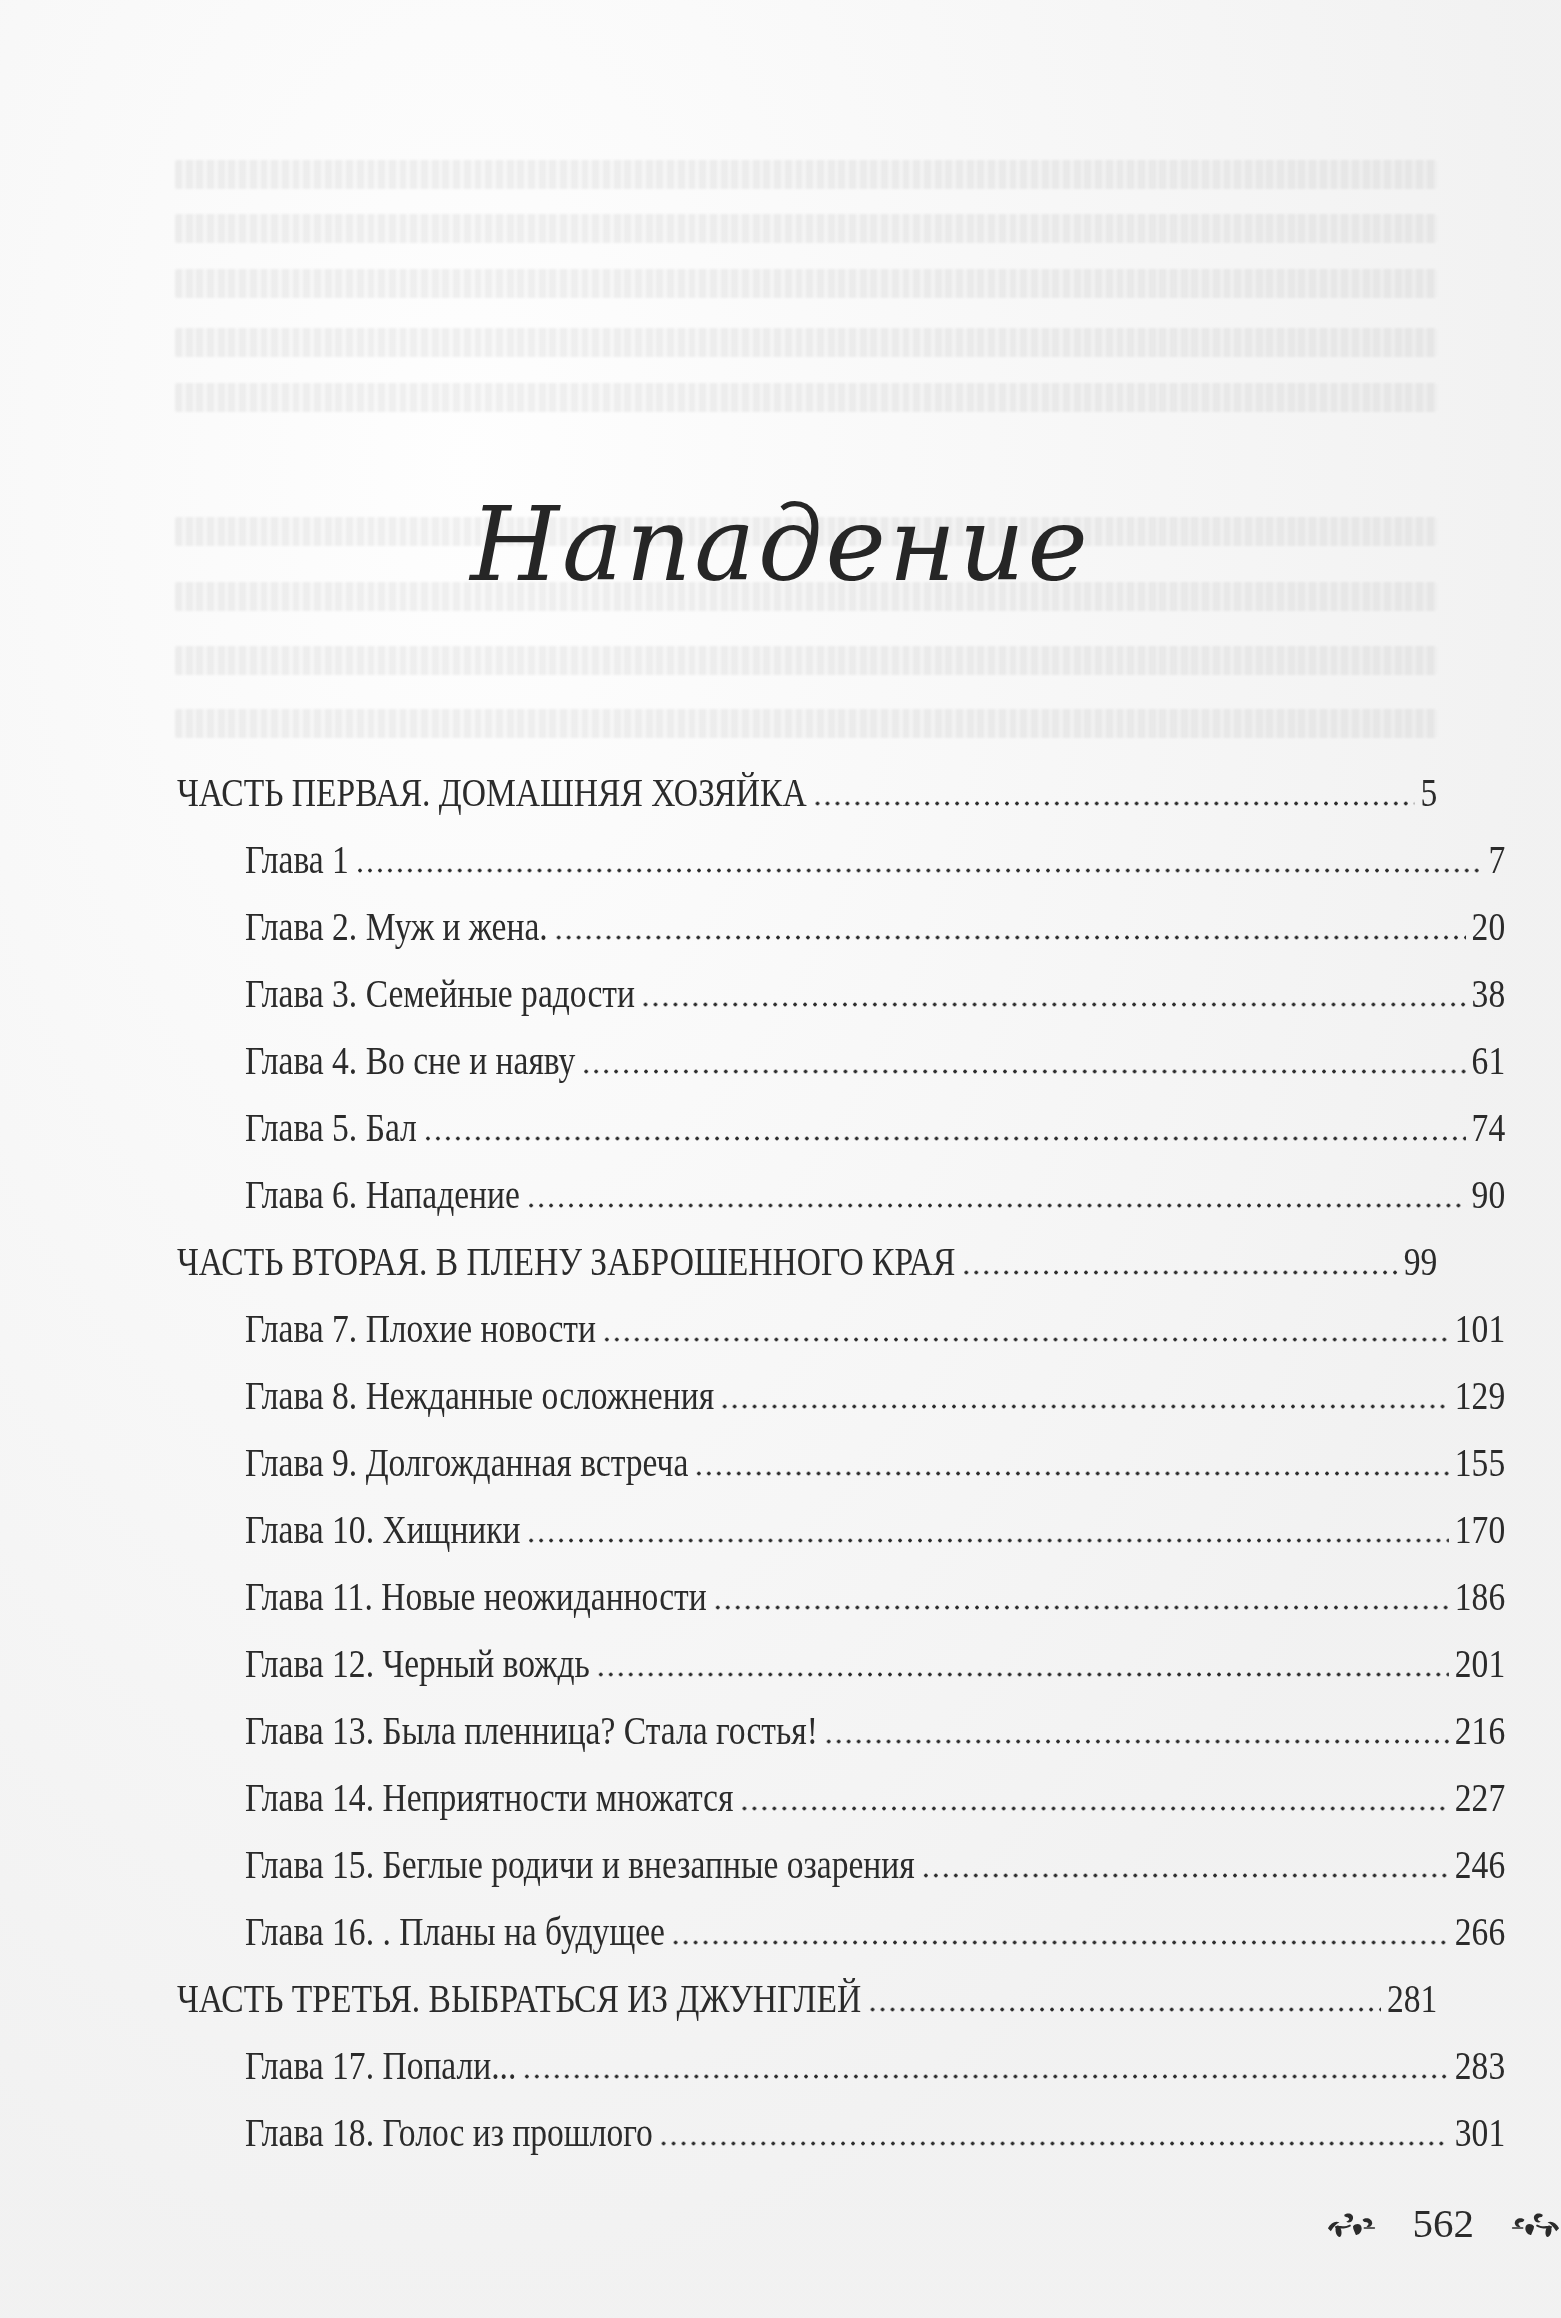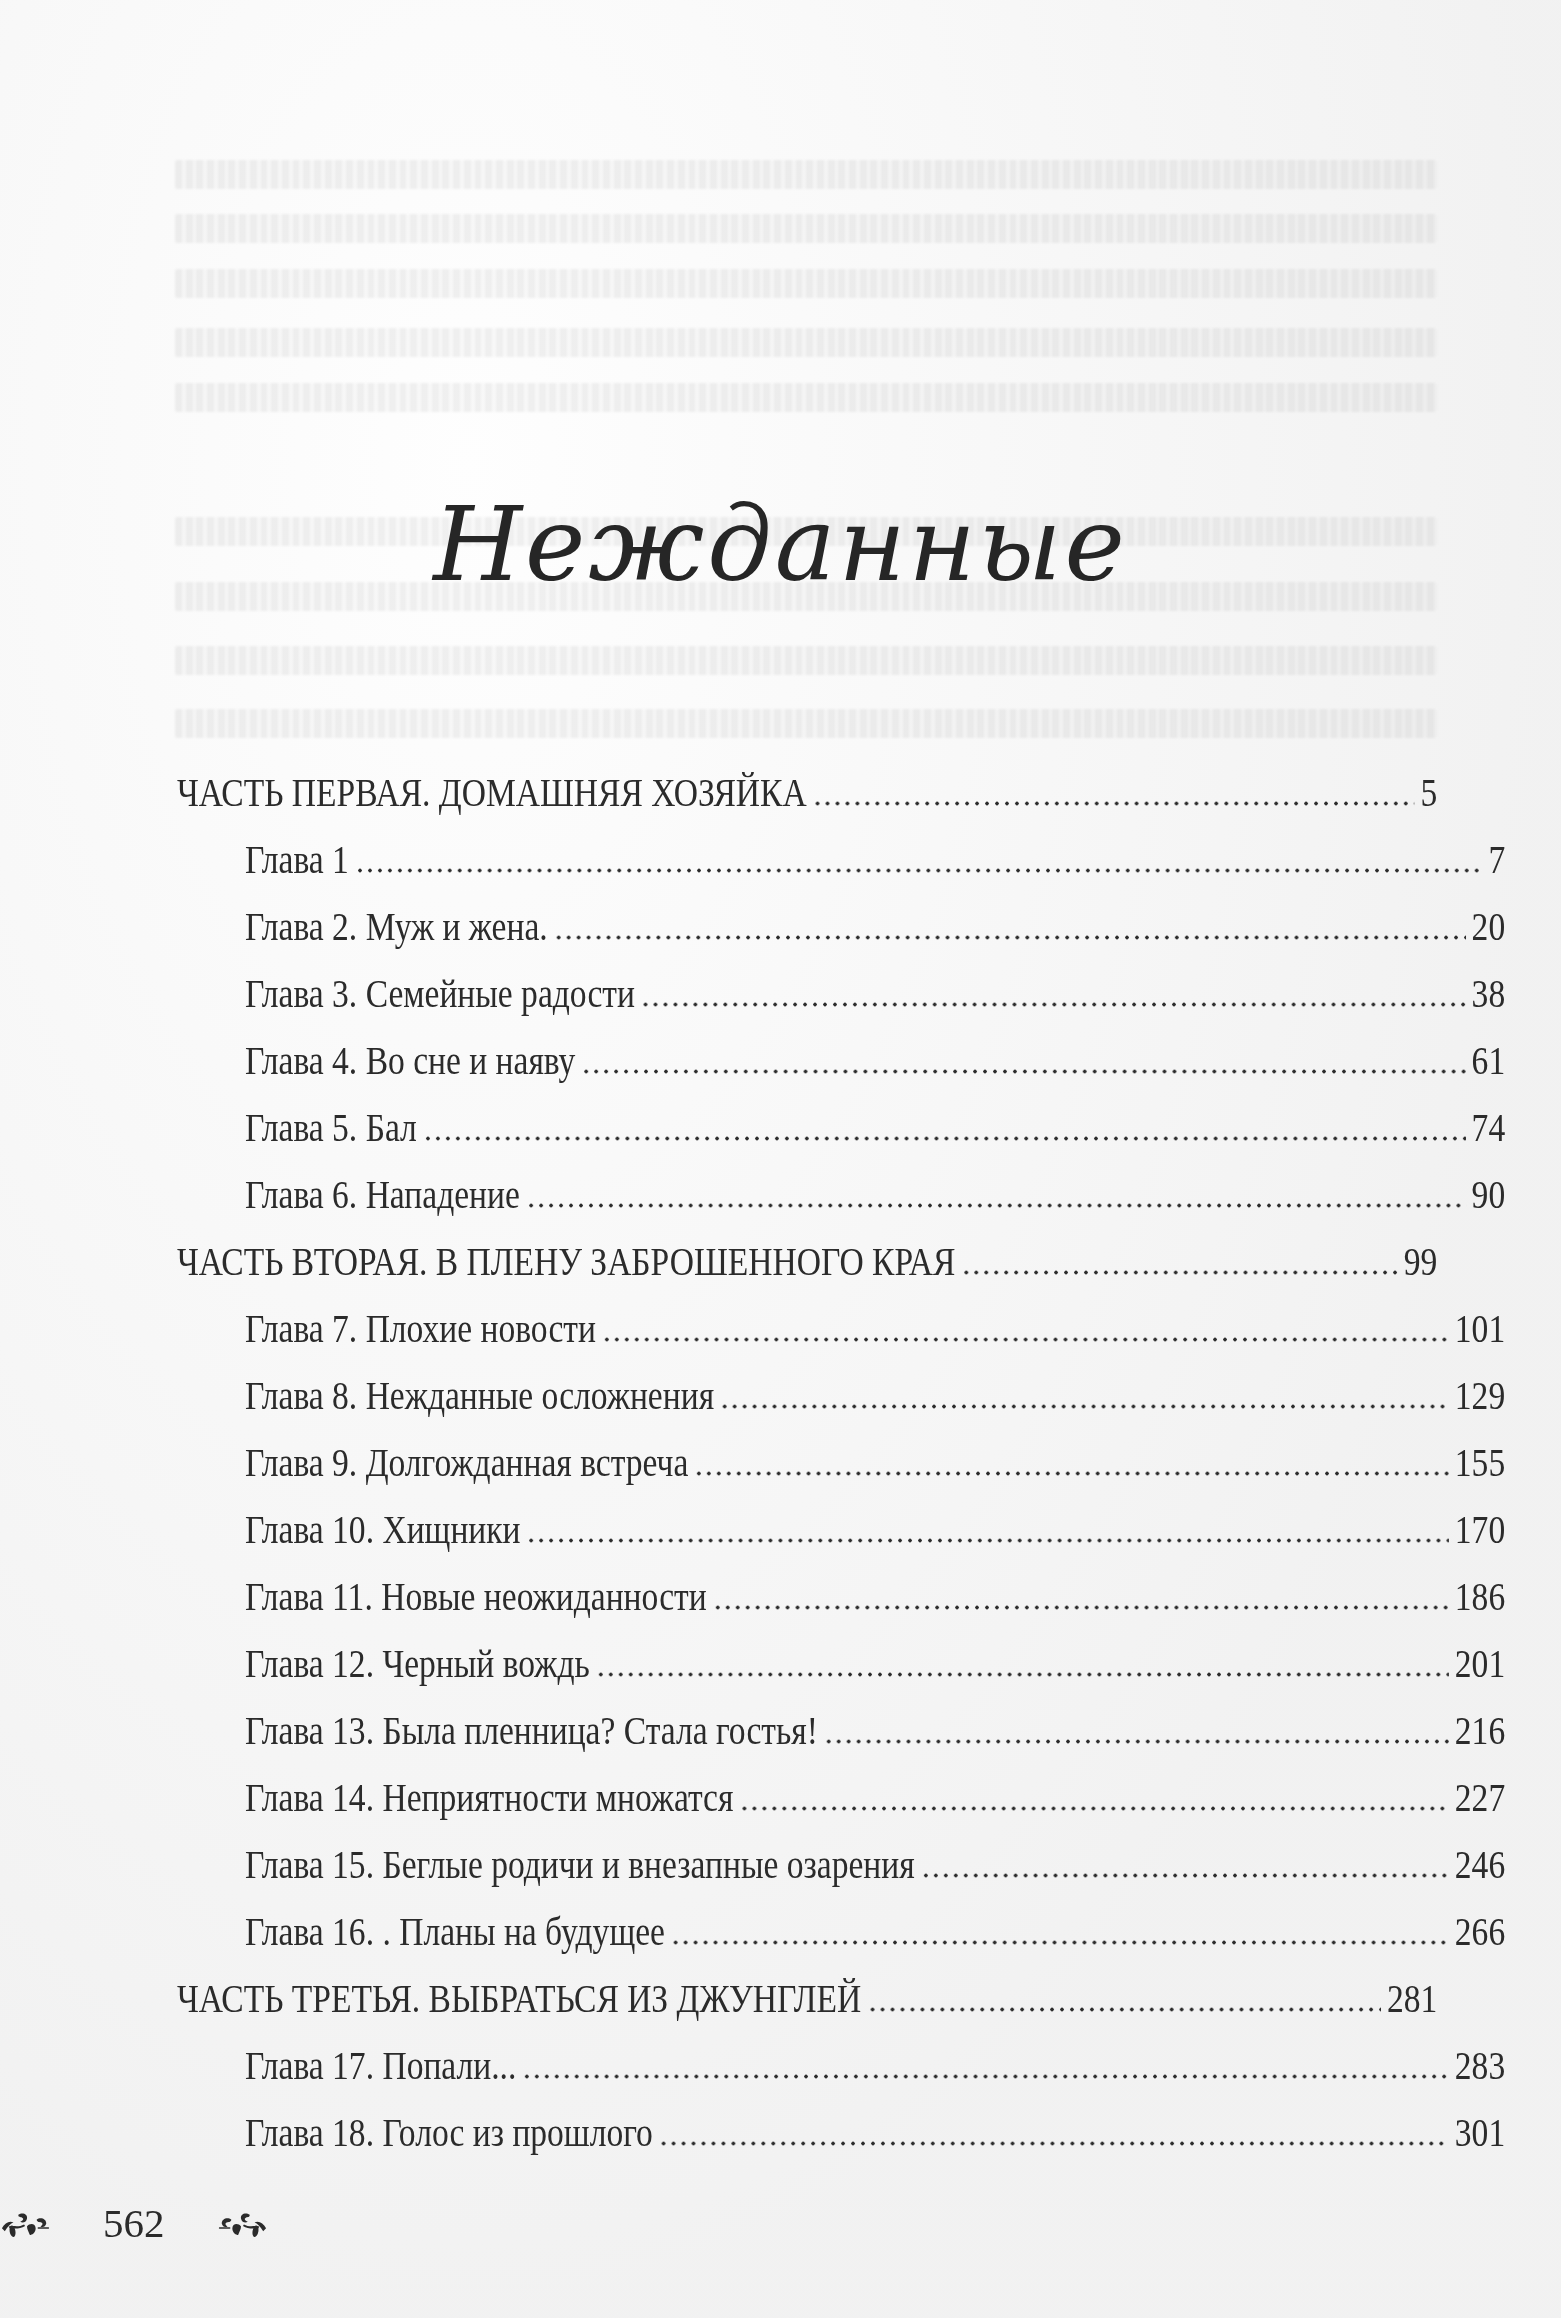--- a/index.html
+++ b/index.html
@@ -77,23 +77,23 @@
     bottom: 5.8px;
     height: 4.9px;
     background: radial-gradient(circle, #2b2b2b 1.7px, transparent 2.2px) 0 0 / 11.6px 4.9px repeat-x;
   }
   .row .page-num { flex: 0 0 auto; text-align: right; }
   .footer {
     position: absolute;
     left: 0; right: 0;
     top: 2199px;
     display: flex;
-    justify-content: flex-start;
+    justify-content: flex-end;
     align-items: center;
-    gap: 50px;
+    gap: 34px;
   }
   .footer .num {
     font-family: "Liberation Serif", serif;
     font-size: 41px;
     color: #2b2b2b;
   }
   .ornament { width: 53px; height: 29px; }
 </style>
 </head>
 <body>
@@ -103,21 +103,21 @@
   <div class="bleed" style="top:160px"></div>
   <div class="bleed" style="top:214px"></div>
   <div class="bleed" style="top:269px"></div>
   <div class="bleed" style="top:328px"></div>
   <div class="bleed" style="top:383px"></div>
   <div class="bleed" style="top:517px"></div>
   <div class="bleed" style="top:582px"></div>
   <div class="bleed" style="top:646px"></div>
   <div class="bleed" style="top:709px"></div>
 
-  <h1 class="title">Нежданные</h1>
+  <h1 class="title">Нападение</h1>
 
   <div class="toc">
     <div class="row part">
       <span class="label">ЧАСТЬ ПЕРВАЯ. ДОМАШНЯЯ ХОЗЯЙКА</span>
       <span class="leader"></span>
       <span class="page-num">5</span>
     </div>
     <div class="row chapter">
       <span class="label">Глава 1</span>
       <span class="leader"></span>

